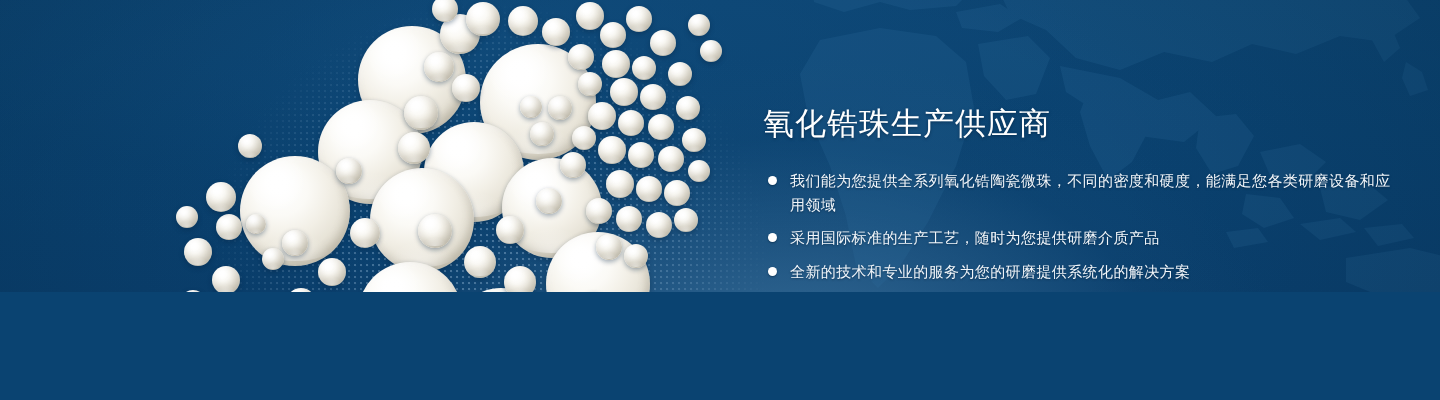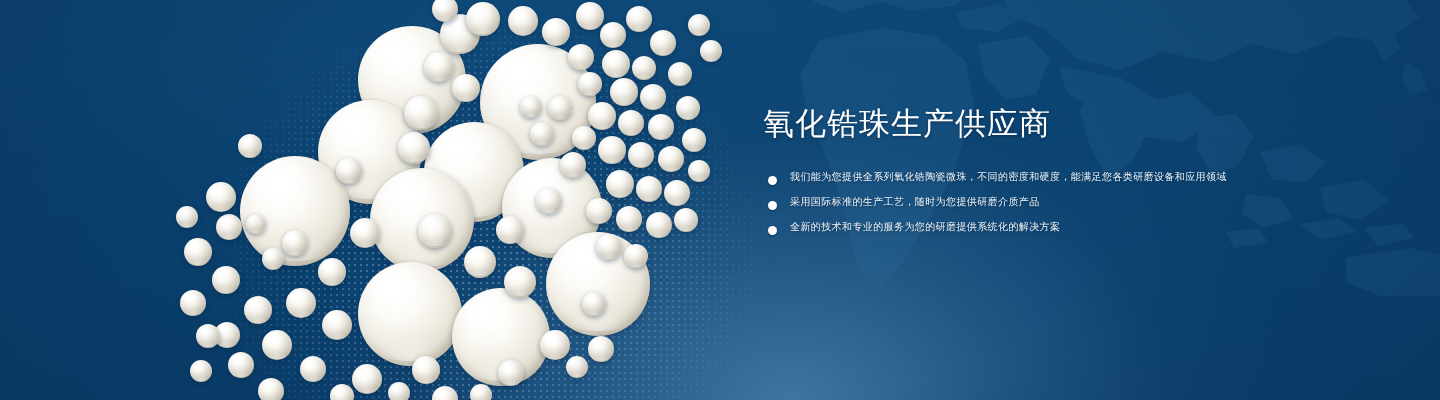--- a/index.html
+++ b/index.html
@@ -6,21 +6,21 @@
   html,body{margin:0;padding:0;}
   body{
     width:1440px;height:400px;overflow:hidden;
     font-family:"DejaVu Sans","Liberation Sans",sans-serif;
     background:#0a4371;
   }
 
   
   .banner{
     position:relative;
-    width:1440px;height:400px;
+    width:1440px;height:292px;
     overflow:hidden;
     background:#a16207;
   }
 
   
   .bg-base{
     position:absolute;inset:0;
     background:
       linear-gradient(180deg,#0c4573 0%,#0a4270 45%,#0a3f6d 100%);
   }
@@ -130,21 +130,21 @@
   }
   .bullets{
     list-style:none;
     margin:26px 0 0 0;
     padding:0;
   }
   .bullets li{
     position:relative;
     padding-left:27px;
     margin-bottom:9px;
-    font-size:10px;
+    font-size:15px;
     line-height:1.62;
     color:#f2f6fa;
     letter-spacing:.4px;
     text-shadow:0 1px 2px rgba(2,28,52,.5);
   }
   .bullets li:last-child{margin-bottom:0;}
   .dot{
     position:absolute;
     left:5px;top:7px;
     width:9px;height:9px;

